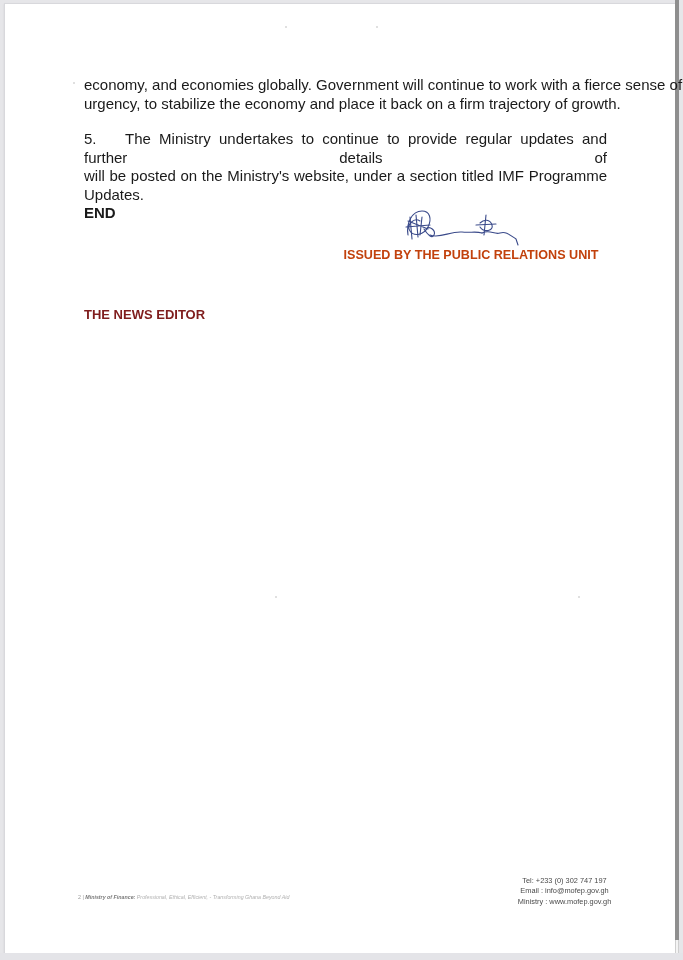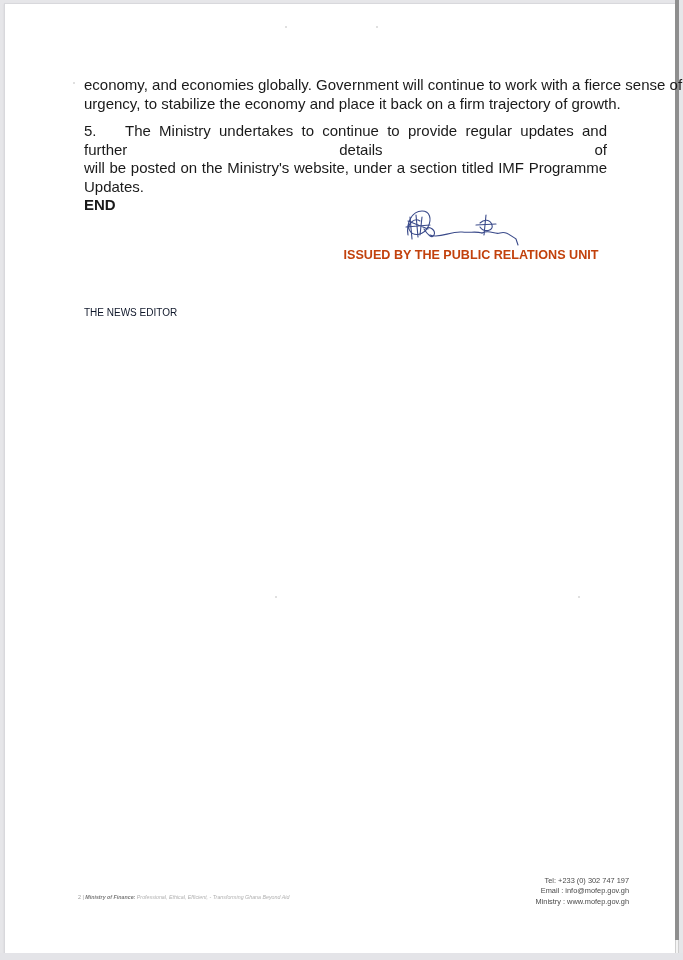--- a/index.html
+++ b/index.html
@@ -54,21 +54,21 @@
     }
     .body-text {
       position: absolute;
       left: 84px;
       width: 523px;
       font-size: 15px;
       line-height: 18.5px;
       color: #1a1a1a;
     }
     .para1 { top: 76px; }
-    .para2 { top: 122px; text-align: justify; }
+    .para2 { top: 130px; text-align: justify; }
     .line { display: block; white-space: nowrap; }
     .justify-line {
       display: block;
       text-align: justify;
       text-align-last: justify;
     }
     .num { display: inline-block; width: 41px; }
     .bold { font-weight: bold; }
     .signature {
       position: absolute;
@@ -85,40 +85,40 @@
       text-align: center;
       font-size: 12.6px;
       line-height: 16.5px;
       font-weight: bold;
       color: #c2410c;
     }
     .news-editor {
       position: absolute;
       left: 84px;
       top: 307px;
-      font-size: 10px;
-      font-weight: normal;
-      color: #0f172a;
+      font-size: 13px;
+      font-weight: bold;
+      color: #7f1d1d;
     }
     .footer-left {
       position: absolute;
       left: 78px;
       top: 894px;
       font-size: 5.3px;
       color: #9a9a9a;
       white-space: nowrap;
     }
     .footer-left .fb { font-weight: bold; font-style: italic; color: #7a7a7a; }
     .footer-left .fi { font-style: italic; color: #b0b0b0; }
     .footer-right {
       position: absolute;
       left: 500px;
       top: 876px;
       width: 129px;
-      text-align: right;
+      text-align: center;
       font-size: 7.4px;
       line-height: 10.3px;
       color: #4a4a4a;
     }
     .speck {
       position: absolute;
       width: 2px;
       height: 2px;
       background: #d6d6d6;
       border-radius: 1px;

